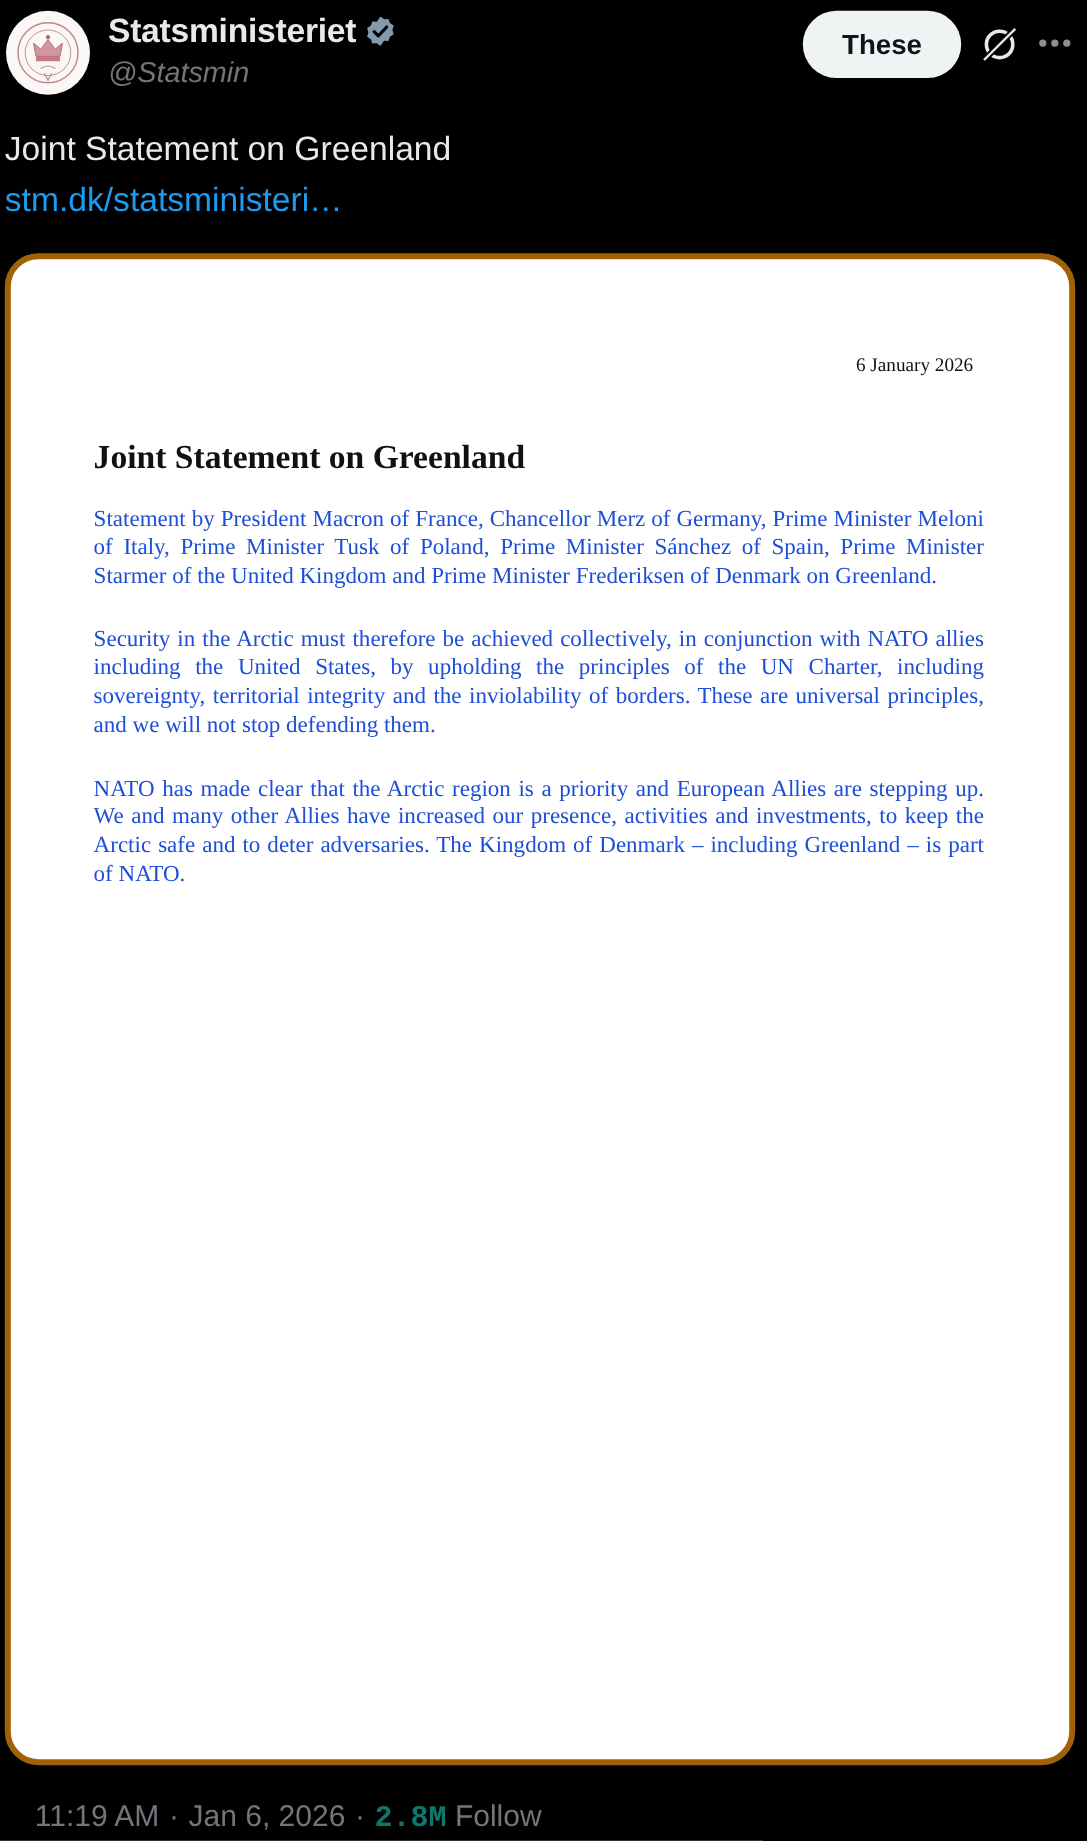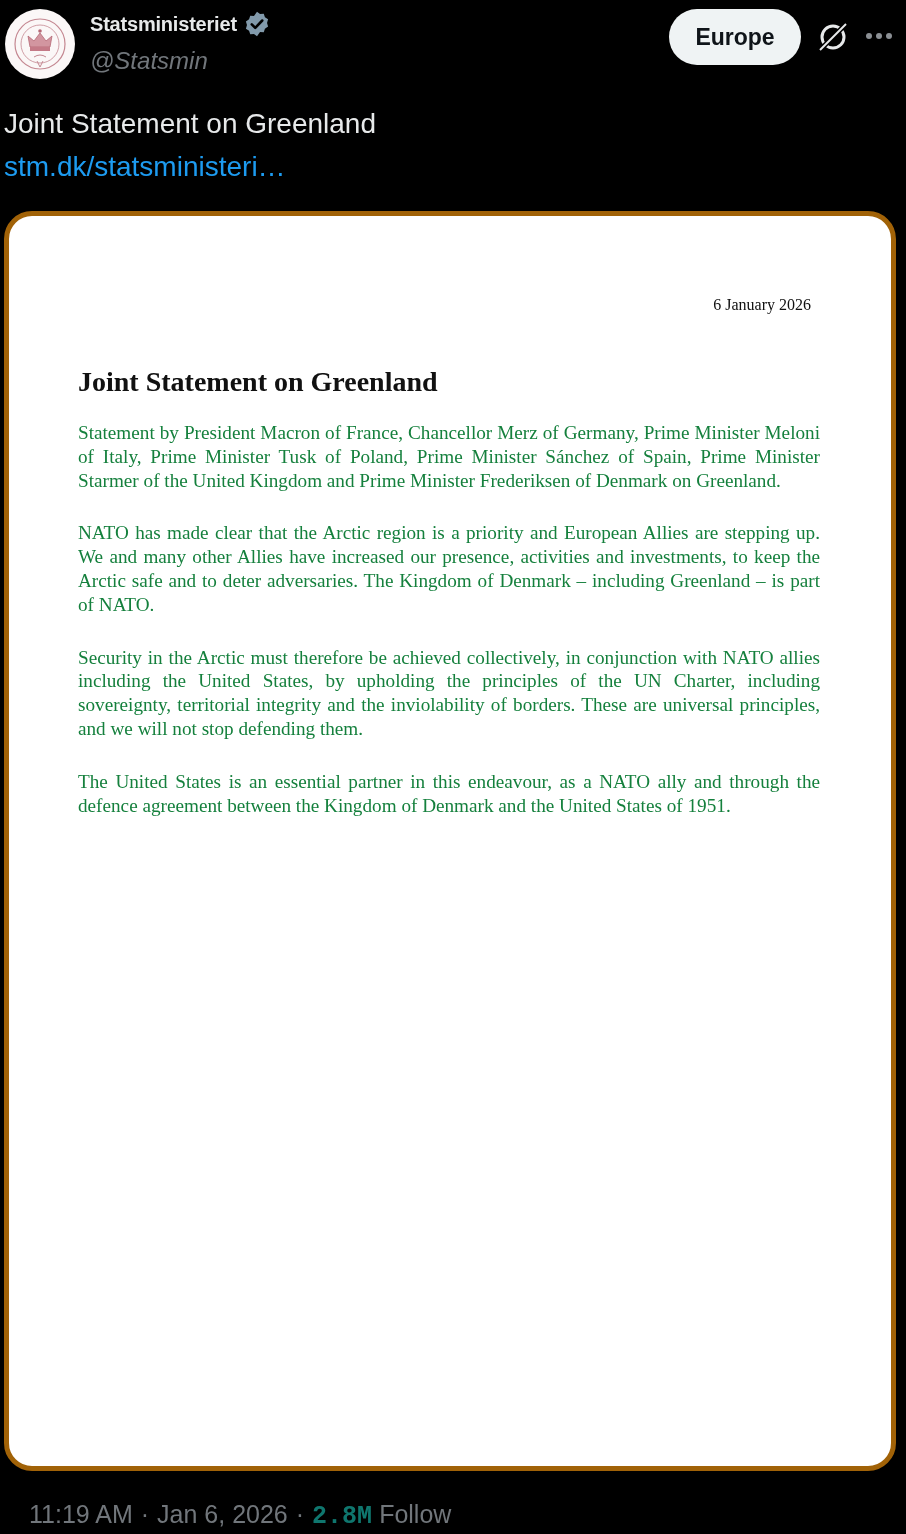--- a/index.html
+++ b/index.html
@@ -5,21 +5,21 @@
   html, body { margin:0; padding:0; }
   body {
     width:906px; height:1534px; background:#000; color:#e7e9ea;
     font-family:"Liberation Sans", sans-serif; position:relative; overflow:hidden;
   }
   .avatar {
     position:absolute; left:5px; top:9px; width:70px; height:70px; border-radius:50%;
     background:#fbf7f7; display:flex; align-items:center; justify-content:center;
   }
   .name-row { position:absolute; left:90px; top:10px; display:flex; align-items:center; }
-  .display-name { font-size:20px; font-weight:bold; color:#e7e9ea; letter-spacing:-0.2px; }
+  .display-name { font-size:28px; font-weight:bold; color:#e7e9ea; letter-spacing:-0.2px; }
   .badge { margin-left:6px; width:28px; height:28px; }
   .handle { position:absolute; left:90px; top:47px; font-size:24px; color:#71767b;font-style:italic; }
   .follow-btn {
     position:absolute; left:669px; top:9px; width:132px; height:56px; border-radius:28px;
     background:#eff3f4; color:#0f1419; font-size:23px; font-weight:bold; border:none;
     display:flex; align-items:center; justify-content:center;
     font-family:"Liberation Sans", sans-serif;
   }
   .grok-icon { position:absolute; left:814px; top:18px; width:38px; height:38px; }
   .more-icon { position:absolute; left:866px; top:26px; width:30px; height:20px; display:flex; gap:4px; align-items:center; }
@@ -34,21 +34,21 @@
     position:absolute; right:80px; top:80px; font-family:"Liberation Serif", serif;
     font-size:16px; color:#111;
   }
   .doc-title {
     position:absolute; left:69px; top:150px; font-family:"Liberation Serif", serif;
     font-size:28px; font-weight:bold; color:#111; margin:0;
   }
   .doc-body { position:absolute; left:69px; top:205px; width:742px; }
   .doc-body p {
     font-family:"Liberation Serif", serif; font-size:19.2px; line-height:23.8px;
-    color:#15803d; text-align:justify; margin:0 0 29px 0;
+    color:#1d4ed8; text-align:justify; margin:0 0 29px 0;
   }
   .meta {
     position:absolute; left:4px; top:1500px; font-size:25px; color:#71767b;
     display:flex; align-items:baseline; gap:0;margin-left:25px;
   }
   .meta .views-count { color:#0f766e; font-weight:bold;font-family:Liberation Mono, monospace; }
   .meta .sep { padding:0 8px; }
 </style>
 </head>
 <body>
@@ -66,21 +66,21 @@
 
 <div class="name-row">
   <span class="display-name">Statsministeriet</span>
   <svg class="badge" viewBox="0 0 24 24">
     <path d="M12 1.5l2.6 1.9 3.2-.2 1 3 2.7 1.8-.9 3.1.9 3.1-2.7 1.8-1 3-3.2-.2L12 22.5l-2.6-1.9-3.2.2-1-3-2.7-1.8.9-3.1-.9-3.1 2.7-1.8 1-3 3.2.2z" fill="#829aab"></path>
     <path d="M7.5 12.3l3 3 6-6.3" fill="none" stroke="#000" stroke-width="2.2" stroke-linecap="round" stroke-linejoin="round"></path>
   </svg>
 </div>
 <div class="handle">@Statsmin</div>
 
-<button class="follow-btn">Europe</button>
+<button class="follow-btn">These</button>
 
 <svg class="grok-icon" viewBox="0 0 38 38">
   <circle cx="19" cy="19" r="11" fill="none" stroke="#e7e9ea" stroke-width="3"></circle>
   <line x1="5" y1="33" x2="33" y2="5" stroke="#000" stroke-width="5"></line>
   <line x1="6" y1="32" x2="32" y2="6" stroke="#e7e9ea" stroke-width="2"></line>
 </svg>
 
 <div class="more-icon">
   <span></span>
   <span></span>
@@ -88,23 +88,22 @@
 </div>
 
 <div class="tweet-text">Joint Statement on Greenland</div>
 <a class="tweet-link">stm.dk/statsministeri…</a>
 
 <div class="doc-card">
   <div class="doc-date">6 January 2026</div>
   <h1 class="doc-title">Joint Statement on Greenland</h1>
   <div class="doc-body">
     <p>Statement by President Macron of France, Chancellor Merz of Germany, Prime Minister Meloni of Italy, Prime Minister Tusk of Poland, Prime Minister Sánchez of Spain, Prime Minister Starmer of the United Kingdom and Prime Minister Frederiksen of Denmark on Greenland.</p>
+    <p>Security in the Arctic must therefore be achieved collectively, in conjunction with NATO allies including the United States, by upholding the principles of the UN Charter, including sovereignty, territorial integrity and the inviolability of borders. These are universal principles, and we will not stop defending them.</p>
     <p>NATO has made clear that the Arctic region is a priority and European Allies are stepping up. We and many other Allies have increased our presence, activities and investments, to keep the Arctic safe and to deter adversaries. The Kingdom of Denmark – including Greenland – is part of NATO.</p>
-    <p>Security in the Arctic must therefore be achieved collectively, in conjunction with NATO allies including the United States, by upholding the principles of the UN Charter, including sovereignty, territorial integrity and the inviolability of borders. These are universal principles, and we will not stop defending them.</p>
-    <p>The United States is an essential partner in this endeavour, as a NATO ally and through the defence agreement between the Kingdom of Denmark and the United States of 1951.</p>
   </div>
 </div>
 
 <div class="meta">
   <span>11:19 AM</span>
   <span class="sep">·</span>
   <span>Jan 6, 2026</span>
   <span class="sep">·</span>
   <span class="views-count">2.8M</span>
   <span style="padding-left:7px">Follow</span>

